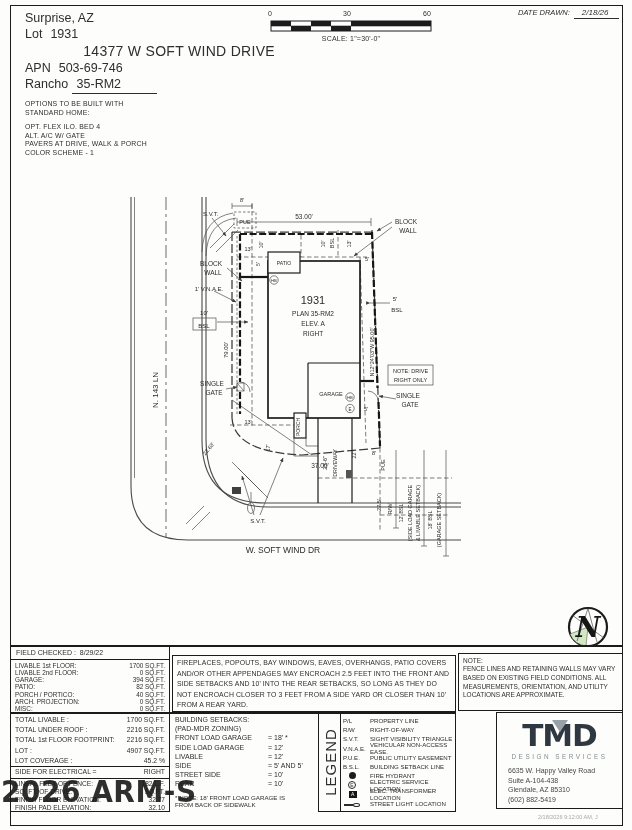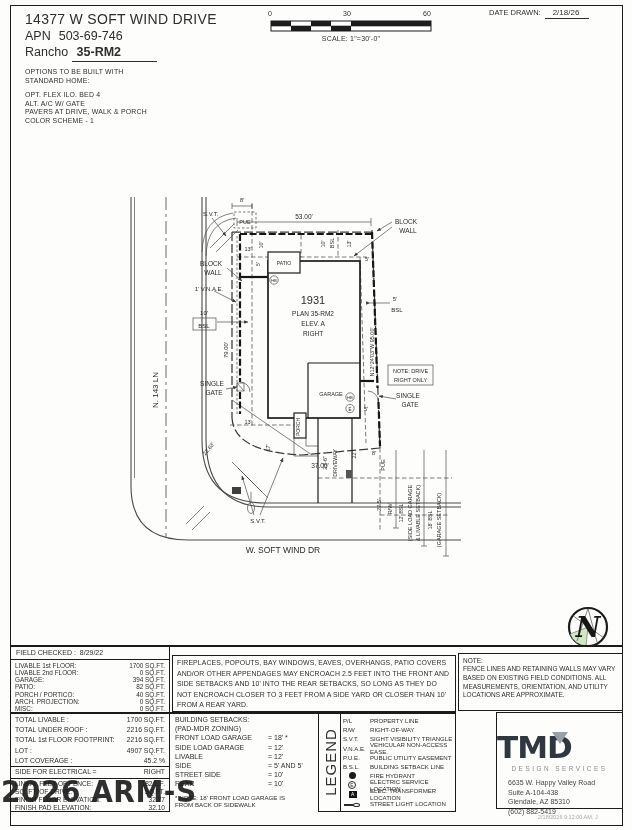--- a/index.html
+++ b/index.html
@@ -3,33 +3,33 @@
 <meta charset="utf-8">
 <style>
   html,body{margin:0;padding:0;background:#e8e8e8;}
   *{box-sizing:border-box;}
   .page{position:relative;width:632px;height:830px;background:#fdfdfc;overflow:hidden;
         font-family:"Liberation Sans",sans-serif;color:#2e2e2e;}
   .frame{position:absolute;left:10px;top:5px;width:613px;height:821px;border:1.8px solid #1c1c1c;}
   
   .header{position:absolute;left:25px;top:10px;width:250px;}
   .h-line{font-size:12.5px;line-height:16px;white-space:nowrap;}
-  .h-addr{font-size:14px;line-height:18px;letter-spacing:.3px;}
+  .h-addr{font-size:14px;line-height:18px;letter-spacing:.3px;text-align:right;}
   .h-gap{display:inline-block;width:8px;}
   .uline{display:inline-block;border-bottom:1.3px solid #2e2e2e;padding:0 6px 1px 5px;}
-  .u-model{min-width:85px;font-weight:bold;}
+  .u-model{min-width:85px;}
   .u-elev{min-width:105px;}
   .opts{margin-top:6px;font-size:6.9px;line-height:8.6px;letter-spacing:.2px;}
   .opts .blank{height:6px;}
   
   .scalebar{position:absolute;left:270px;top:10px;width:162px;height:38px;}
   .sb-lab{position:absolute;top:0;font-size:7px;}
   .sb-svg{position:absolute;left:0;top:10px;}
   .sb-txt{position:absolute;left:0;top:25px;width:162px;text-align:center;font-size:7px;letter-spacing:.2px;}
-  .datebox{position:absolute;left:489px;top:8px;font-size:7.5px;white-space:nowrap;}
+  .datebox{position:absolute;left:518px;top:8px;font-size:7.5px;white-space:nowrap;font-style:italic;}
   .date-val{display:inline-block;border-bottom:1.1px solid #2e2e2e;font-size:8px;padding:0 10px 1px 8px;margin-left:4px;}
   
   svg.plan{position:absolute;left:0;top:0;}
   .thin{stroke:#4d4d4d;stroke-width:.7;fill:none;}
   .curb{stroke:#4a4a4a;stroke-width:1.1;fill:none;}
   .cl{stroke:#5a5a5a;stroke-width:.9;fill:none;stroke-dasharray:13 4 3 4;}
   .pl{stroke:#3a3a3a;stroke-width:1.25;fill:none;stroke-dasharray:9 3;}
   .vnae{stroke:#585858;stroke-width:.8;fill:none;stroke-dasharray:2.5 2;}
   .bsl{stroke:#585858;stroke-width:.8;fill:none;stroke-dasharray:4.5 2.5;}
   .wall{stroke:#161616;stroke-width:2.2;fill:none;stroke-dasharray:7 2.6;}
@@ -67,21 +67,21 @@
   .lrow{display:flex;align-items:center;height:9.2px;}
   .lsym{width:27px;flex:0 0 27px;}
   .hyd{display:inline-block;width:7px;height:7px;border-radius:50%;background:#1d1d1d;margin-left:6px;}
   .eic{display:inline-block;width:8px;height:8px;border-radius:50%;border:1px solid #2b2b2b;font-size:5px;line-height:6.5px;text-align:center;margin-left:5px;}
   .aic{display:inline-block;width:7.5px;height:7.5px;background:#141414;color:#fff;font-size:5px;line-height:7.5px;text-align:center;margin-left:6px;}
   .slight{display:inline-flex;align-items:center;margin-left:1px;}
   .sl-bar{width:9px;height:1.5px;background:#2b2b2b;}
   .sl-oval{width:7px;height:4.5px;border:1px solid #2b2b2b;border-radius:50%;}
   .notebox{left:458px;top:653px;width:165px;height:58px;font-size:6.5px;line-height:8.7px;padding:2.5px 4px;}
   .tmdbox{left:496px;top:712px;width:127px;height:97px;border-width:1.8px;}
-  .tmd-logo{position:relative;margin-top:16px;height:36px;}
+  .tmd-logo{position:relative;margin-top:4px;text-align:center;height:36px;}
   .tmd-txt{font-size:31px;font-weight:800;letter-spacing:-1px;color:#2f3841;font-family:"DejaVu Sans",sans-serif;}
   .tmd-tri{position:absolute;left:50%;top:3px;margin-left:-8px;width:0;height:0;
            border-left:8px solid transparent;border-right:8px solid transparent;border-top:12px solid #99a1a8;}
   .tmd-tag{text-align:center;font-size:6.4px;letter-spacing:2.5px;color:#868d93;margin-top:0;}
   .tmd-addr{margin:6px 0 0 11px;font-size:7px;line-height:9.6px;color:#474747;}
   
   .watermark{position:absolute;left:1px;top:775px;font-size:28px;font-weight:800;
              font-family:"DejaVu Sans",sans-serif;color:rgba(24,24,24,.9);letter-spacing:.5px;transform:scaleY(1.08);}
   .stamp{position:absolute;left:538px;top:814px;font-size:5.5px;color:#a8a8a8;}
 </style>
@@ -245,20 +245,22 @@
 
     <g>
       <circle cx="588" cy="627" r="19" fill="#fdfdfc" stroke="#1c1c1c" stroke-width="2.2"></circle>
       <path d="M588,627 L570,634 A19 19 0 0 0 586,646 Z" fill="#d2e7c2" stroke="#444" stroke-width=".5"></path>
       <path class="thin" d="M588,608.5 L597,642 M588,608.5 L577,641 M572,615 L604,638"></path>
       <text class="cn" x="588" y="637">N</text>
     </g>
   </svg>
 
   <div class="header">
+    <div class="h-line">Surprise, AZ</div>
+    <div class="h-line"><span>Lot</span><span class="h-gap"></span><span>1931</span></div>
     <div class="h-addr">14377 W SOFT WIND DRIVE</div>
     <div class="h-line"><span>APN</span><span class="h-gap"></span><span>503-69-746</span></div>
     <div class="h-line"><span>Rancho</span> <span class="uline u-model">35-RM2</span></div>
     <div class="opts">
       <div>OPTIONS TO BE BUILT WITH</div>
       <div>STANDARD HOME:</div>
       <div class="blank"></div>
       <div>OPT. FLEX ILO. BED 4</div>
       <div>ALT. A/C W/ GATE</div>
       <div>PAVERS AT DRIVE, WALK &amp; PORCH</div>

